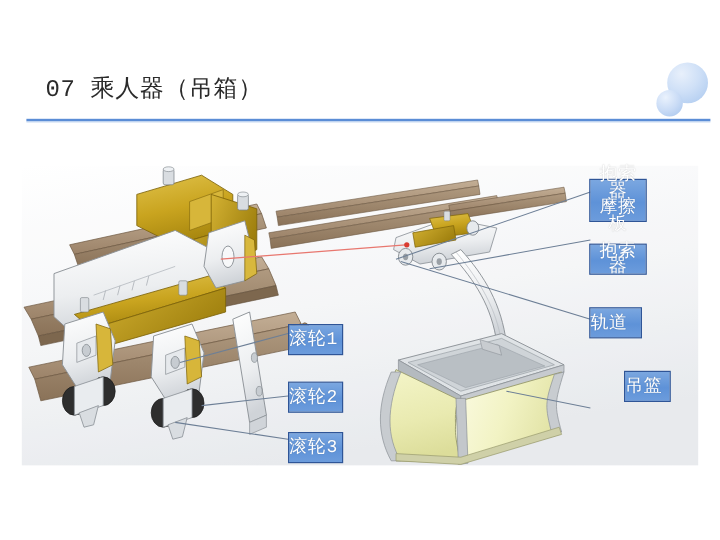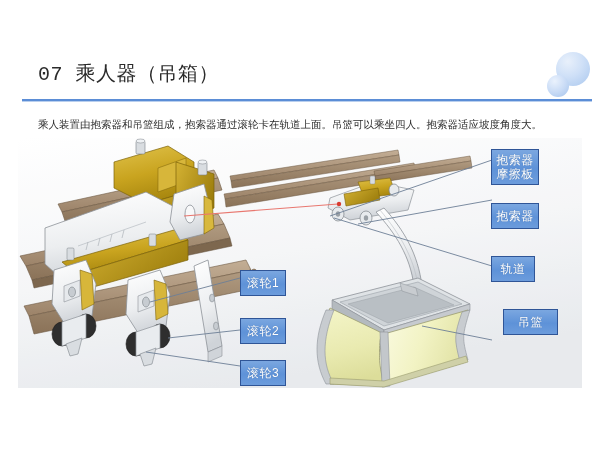--- a/index.html
+++ b/index.html
@@ -94,45 +94,44 @@
   }
   #illustration svg { display: block; }
 
   
   .callout {
     position: absolute;
     box-sizing: border-box;
     border: 1px solid #2f5597;
     background: linear-gradient(180deg, #7ba7e0 0%, #5e92d8 55%, #6c9cdc 100%);
     color: #ffffff;
-    font-size: 12px;
+    font-size: 15px;
     line-height: 13px;
     text-align: center;
     display: flex;
     align-items: center;
-    justify-content: center;
     letter-spacing: 0.5px;
     text-shadow: 0 0 1px rgba(0,0,0,0.25);
+    font-family: Liberation Mono, monospace;
   }
   .callout.two-line { line-height: 14px; }
 </style>
 </head>
 <body>
 
 <div id="slide">
 
   <div class="deco-circle-big"></div>
   <div class="deco-circle-small"></div>
 
   <div id="page-title">07 乘人器（吊箱）</div>
 
   <div id="title-divider"></div>
   <div id="title-divider-soft"></div>
 
-  <div id="description">乘人装置由抱索器和吊篮组成，抱索器通过滚轮卡在轨道上面。吊篮可以乘坐四人。抱索器适应坡度角度大。</div>
 
   <div id="illustration">
     <svg width="564" height="250" viewBox="0 0 564 250" xmlns="http://www.w3.org/2000/svg">
       <defs>
         <linearGradient id="bgGrad" x1="0" y1="0" x2="0.35" y2="1">
           <stop offset="0%" stop-color="#ffffff"></stop>
           <stop offset="55%" stop-color="#f3f4f6"></stop>
           <stop offset="100%" stop-color="#e3e6ea"></stop>
         </linearGradient>
         <linearGradient id="railTop" x1="0" y1="0" x2="0" y2="1">
@@ -346,21 +345,21 @@
   </div>
 
   <div class="callout" style="left:491px; top:203px; width:48px; height:26px;">
     <span>抱索器</span>
   </div>
 
   <div class="callout" style="left:491px; top:256px; width:44px; height:26px;">
     <span>轨道</span>
   </div>
 
-  <div class="callout" style="left:503px; top:309px; width:55px; height:26px;">
+  <div class="callout" style="left:520px; top:309px; width:39px; height:26px;">
     <span>吊篮</span>
   </div>
 
   <div class="callout" style="left:240px; top:270px; width:46px; height:26px;">
     <span>滚轮1</span>
   </div>
 
   <div class="callout" style="left:240px; top:318px; width:46px; height:26px;">
     <span>滚轮2</span>
   </div>

